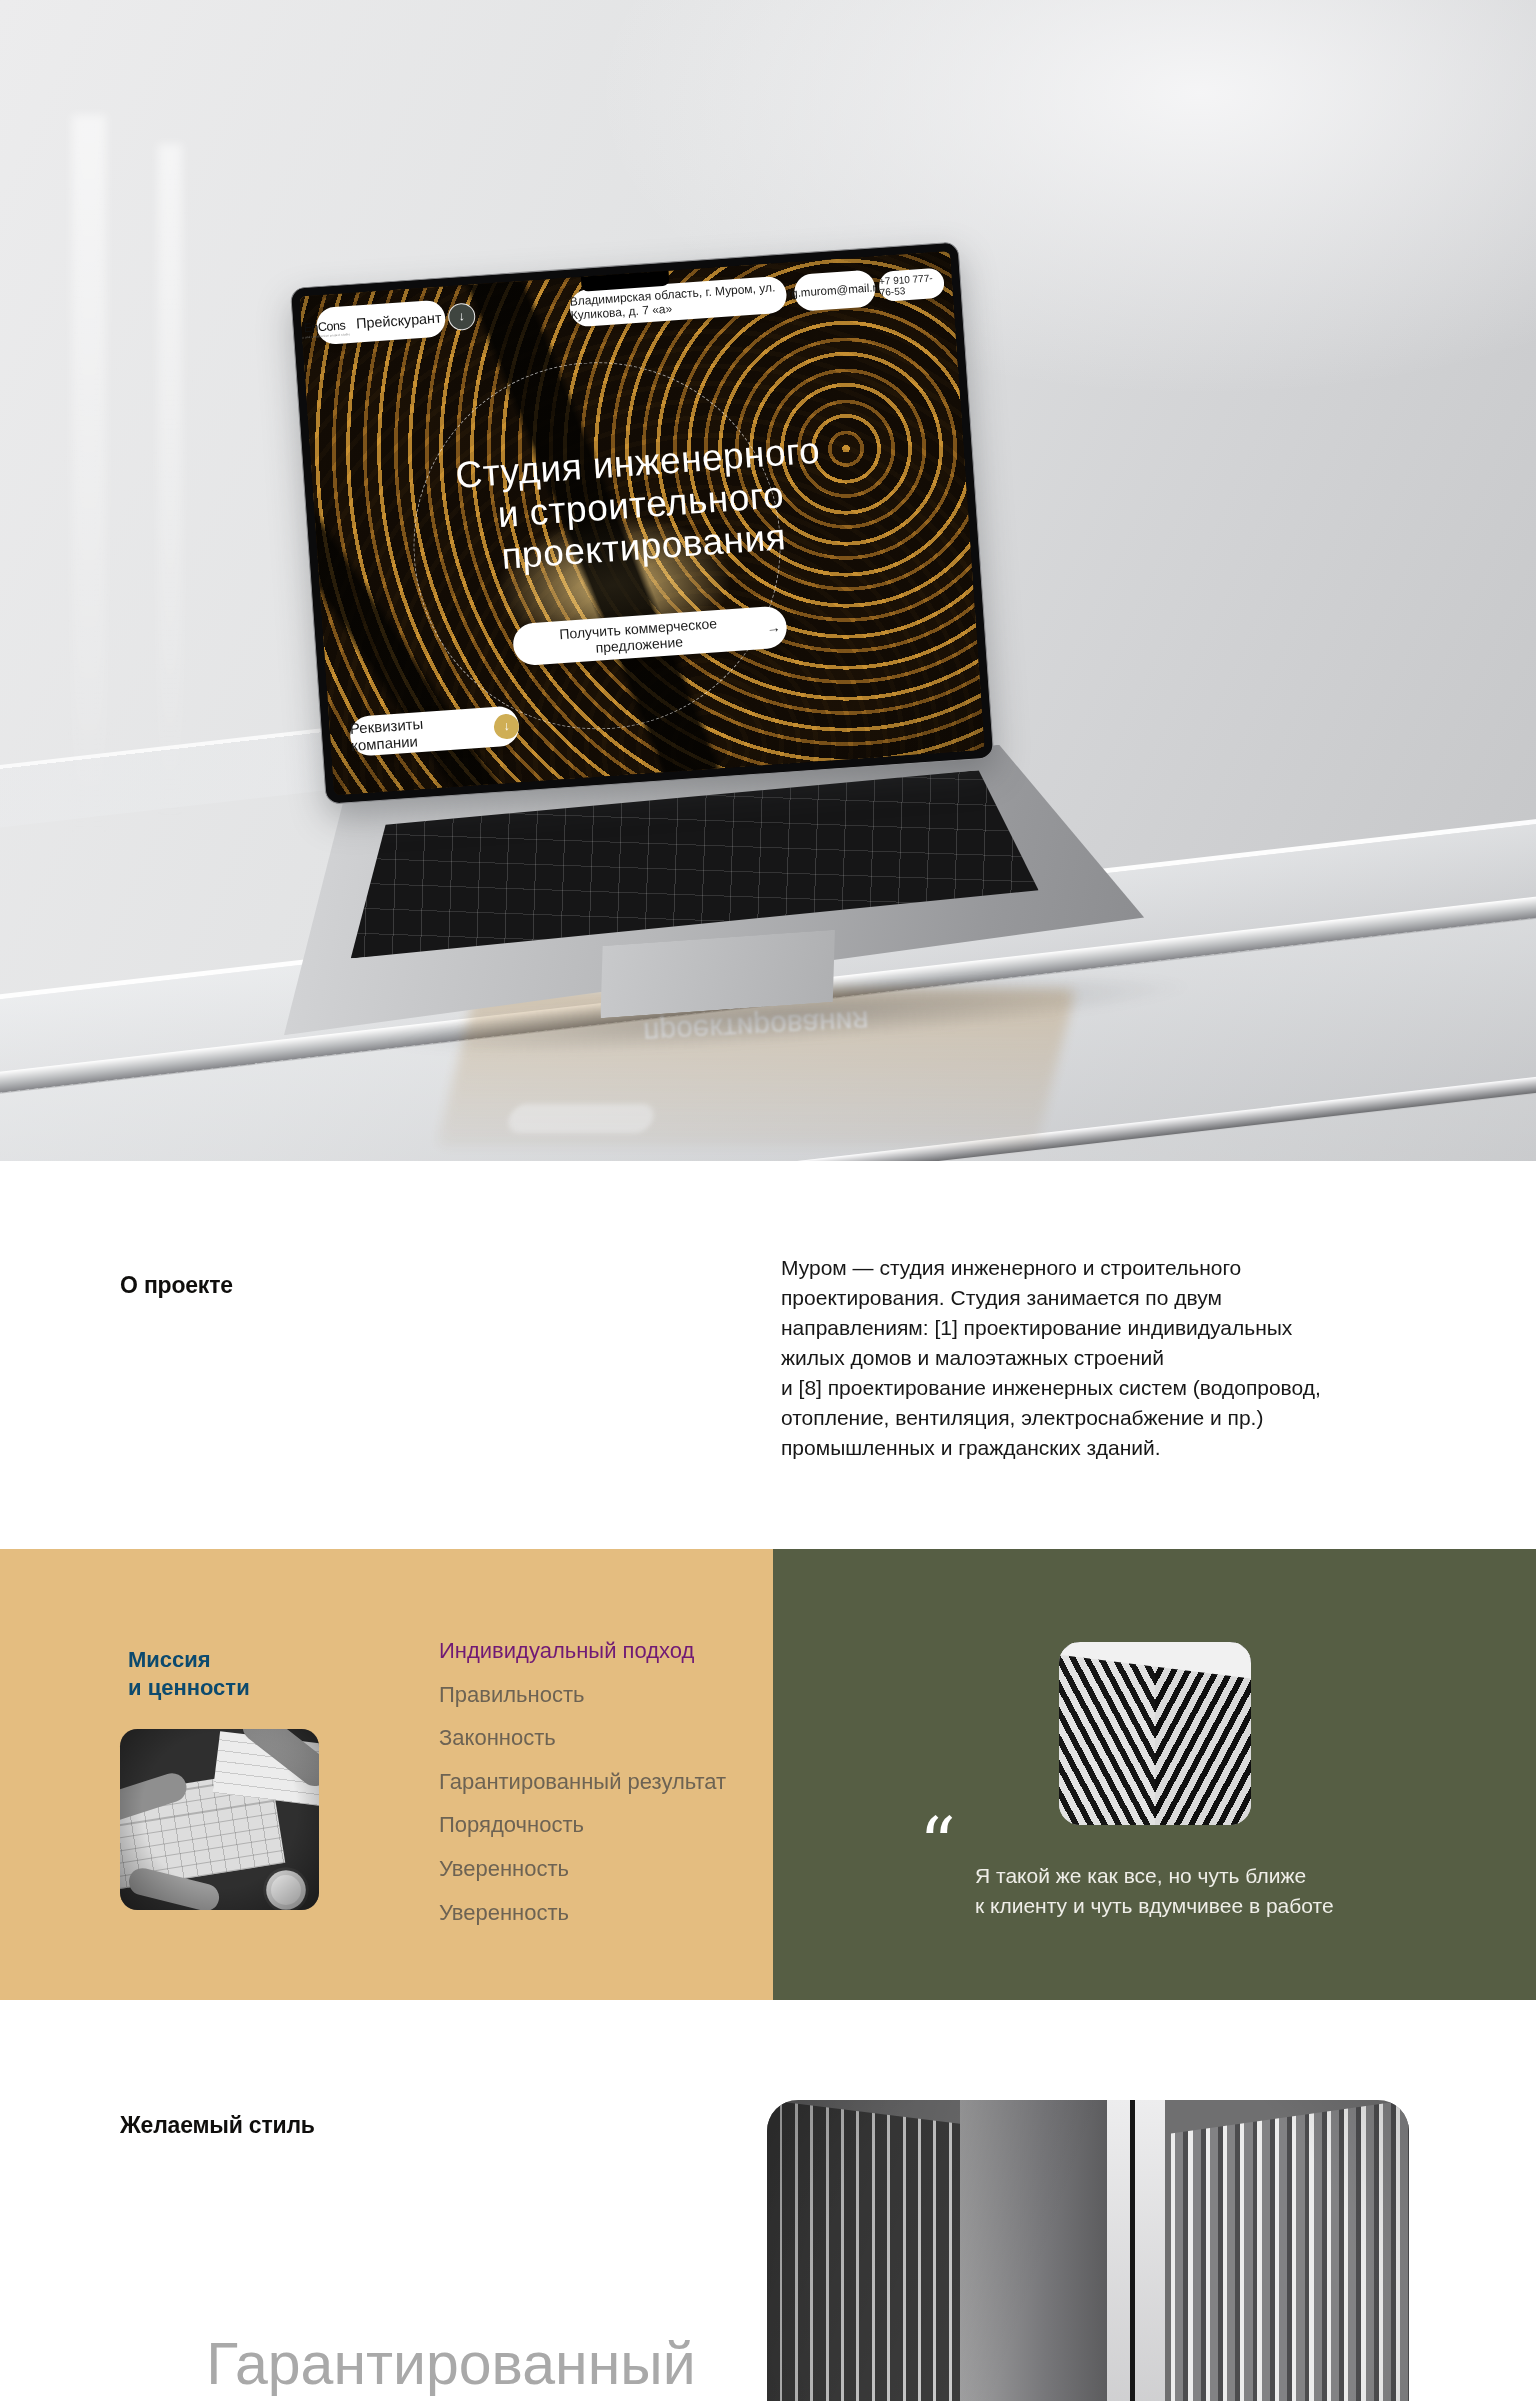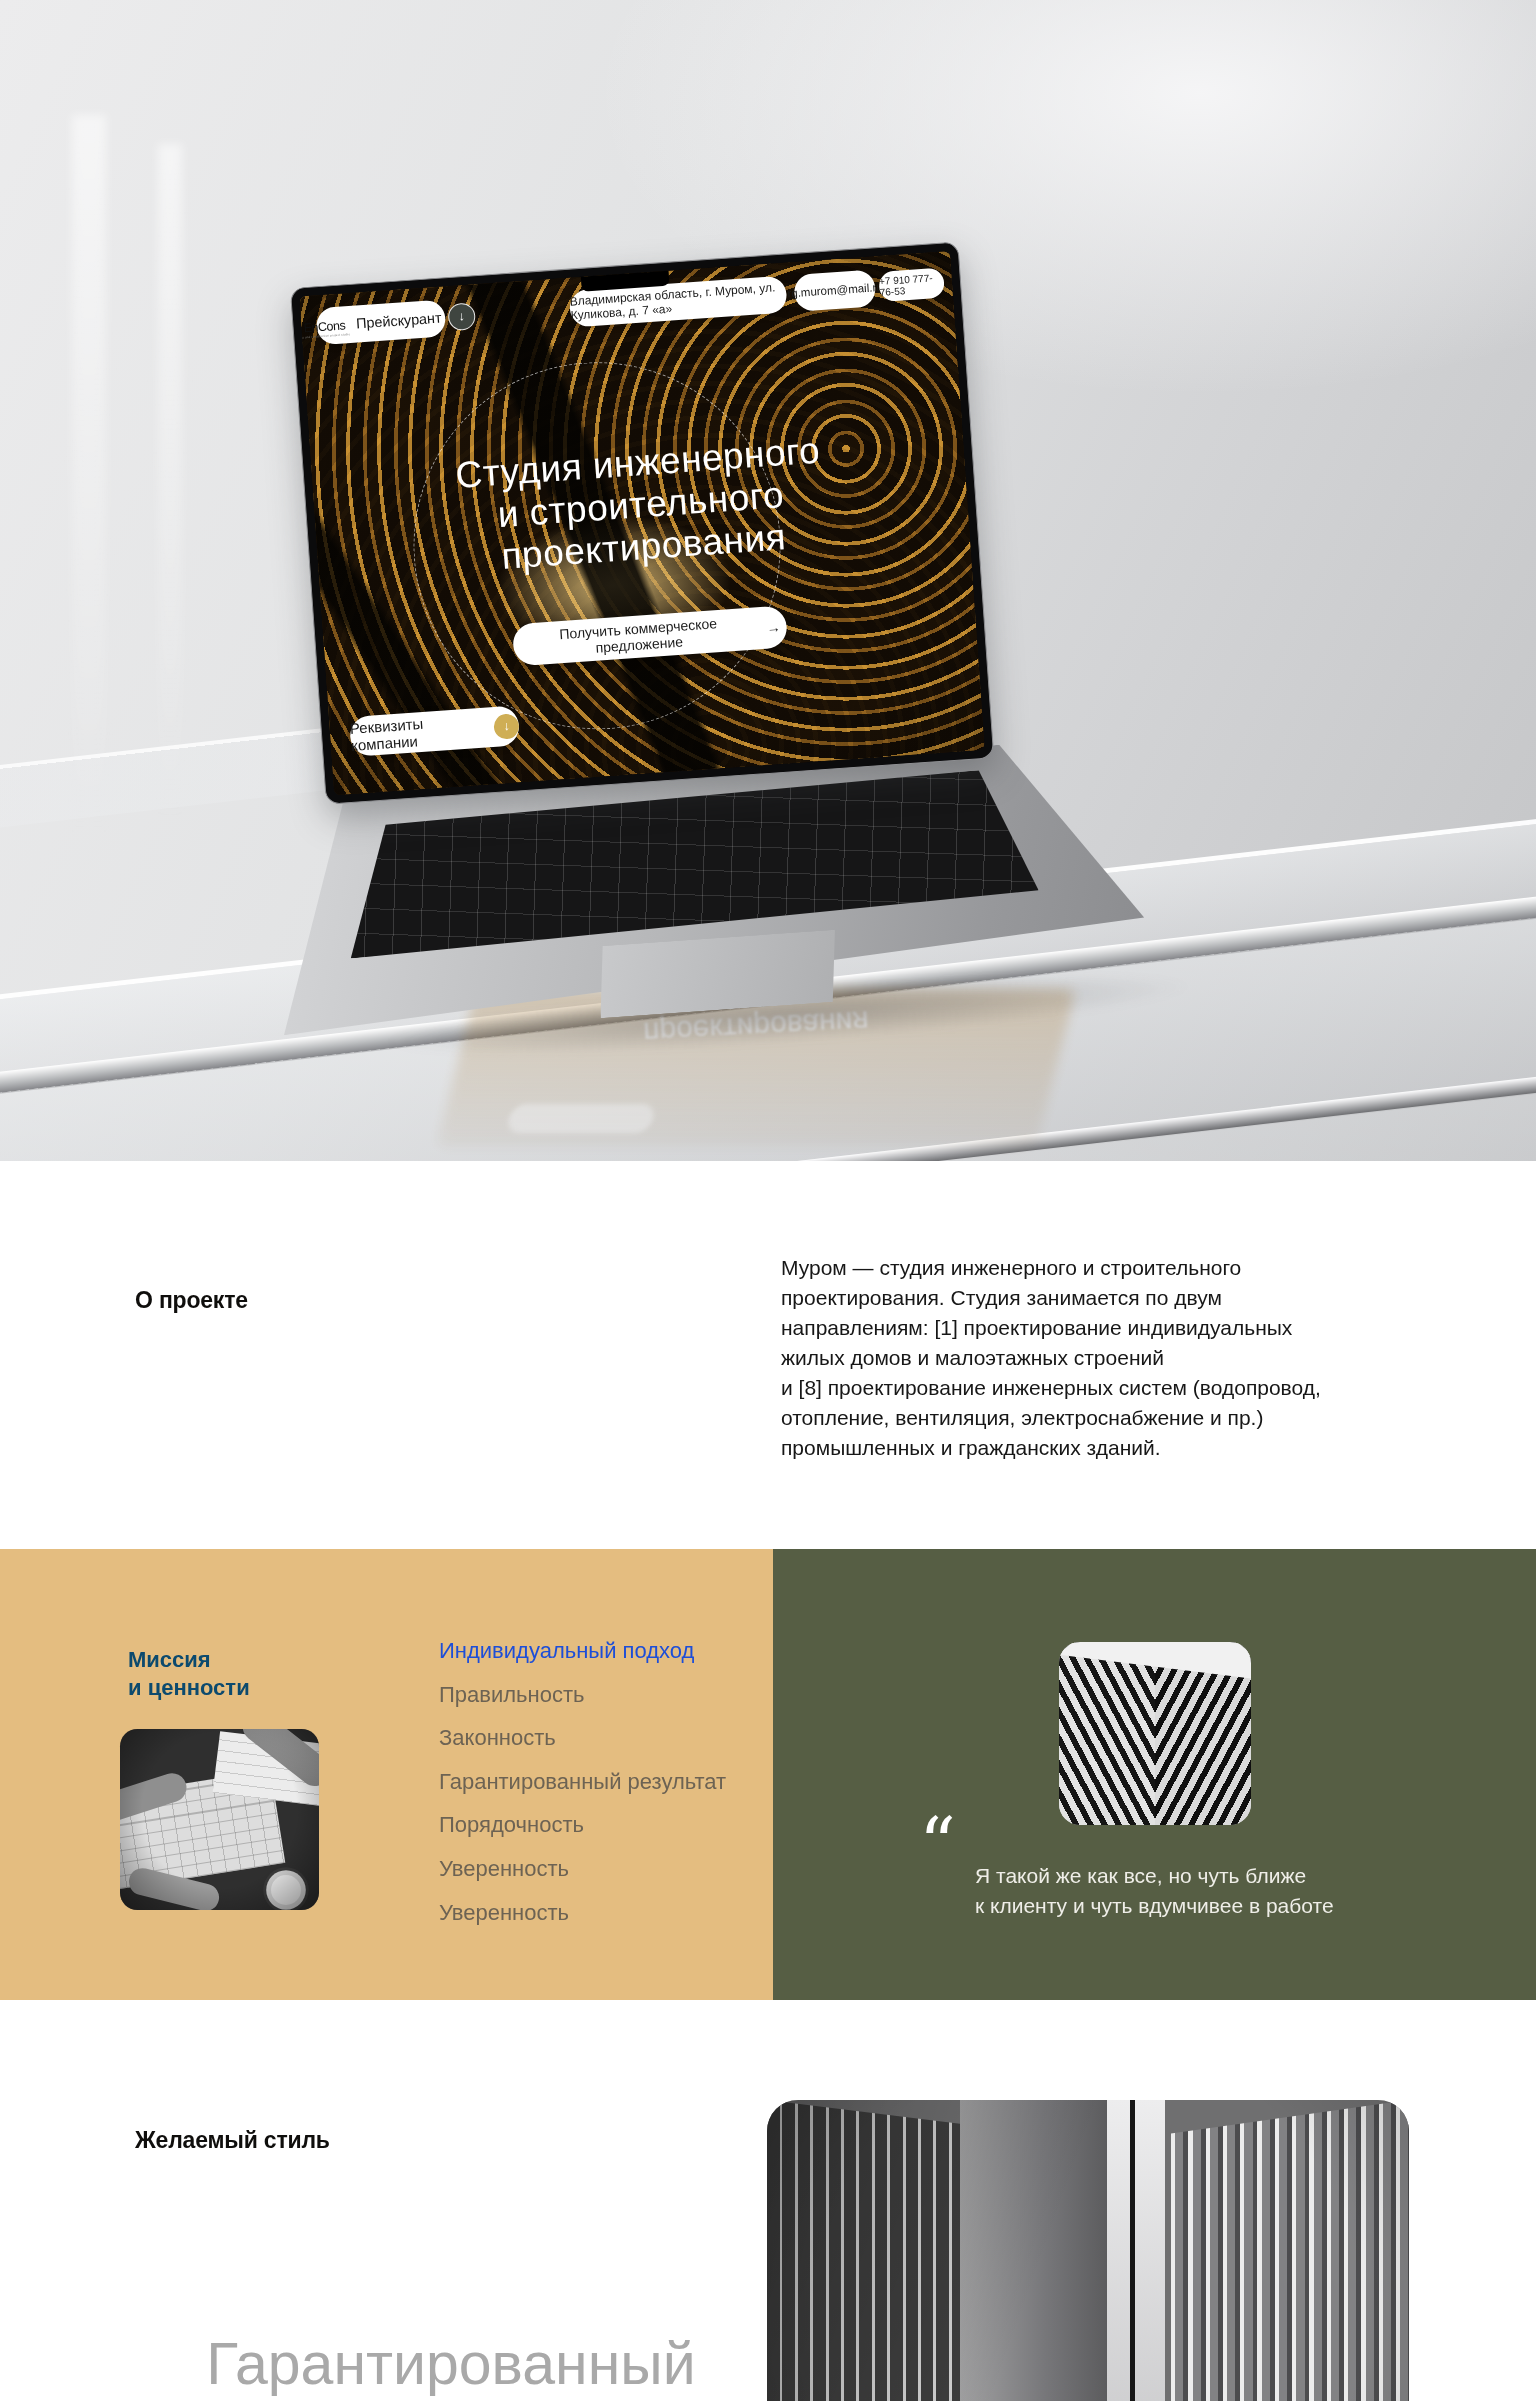--- a/index.html
+++ b/index.html
@@ -79,35 +79,35 @@
     background:radial-gradient(ellipse, rgba(70,72,76,.35), rgba(70,72,76,0) 70%);filter:blur(3.8px);}
   .reflection{position:absolute;left:456px;top:989px;width:600px;height:158px;opacity:.45;}
   .reflection .gold{position:absolute;inset:0;border-radius:11.5px;filter:blur(5.8px);
     background:linear-gradient(180deg,rgba(168,118,42,.6),rgba(120,82,30,.12));transform:skewX(-14deg);}
   .reflection .rword{position:absolute;left:0;right:0;top:21px;text-align:center;color:rgba(255,255,255,.85);
     font-size:30px;font-weight:200;transform:scaleY(-1) rotate(3deg);filter:blur(1px);}
   .reflection .rpill{position:absolute;left:53px;bottom:14.4px;width:144px;height:29px;border-radius:15.4px;
     background:rgba(255,255,255,.55);filter:blur(2.4px);transform:skewX(-14deg);}
 
   
-  .h2{position:absolute;font-size:23px;font-weight:bold;color:#0f0e0c;margin:15px;letter-spacing:-0.2px;}
+  .h2{position:absolute;font-size:23px;font-weight:bold;color:#0f0e0c;margin:0;letter-spacing:-0.2px;}
   .lines span{display:block;white-space:nowrap;}
 
   
   .about{position:absolute;left:0;top:1161px;width:1537px;height:388px;background:#fff;}
   .about .para{position:absolute;left:781px;top:92px;font-size:21px;line-height:30px;color:#171717;}
 
   
   .split{position:absolute;left:0;top:1549px;width:1537px;height:451px;}
   .beige{position:absolute;left:0;top:0;width:773px;height:451px;background:#e4bd80;}
   .green{position:absolute;left:773px;top:0;width:764px;height:451px;background:#565e44;}
   .mission-h{position:absolute;left:120px;top:89px;font-size:22px;line-height:28px;font-weight:bold;color:#0c4a6e;margin:8px;}
   .values{position:absolute;left:439px;top:91px;margin:0;padding:0;list-style:none;}
   .values li{font-size:22px;line-height:22px;margin-bottom:21.6px;color:#6d6353;white-space:nowrap;}
-  .values li:first-child{color:#1d4ed8;}
+  .values li:first-child{color:#701a75;}
   .mission-photo{position:absolute;left:120px;top:180px;width:199px;height:181px;border-radius:17.3px;overflow:hidden;background:#2f2f2f;}
   .mp-sheet1{position:absolute;left:-8%;top:30%;width:88%;height:52%;background:#dddddd;transform:rotate(-9deg);
     background-image:repeating-linear-gradient(0deg, rgba(110,110,110,.4) 0 1px, transparent 1px 12.5px),
                      repeating-linear-gradient(90deg, rgba(110,110,110,.35) 0 1px, transparent 1px 14.4px);}
   .mp-sheet2{position:absolute;right:-6%;top:5%;width:58%;height:34%;background:#ececec;transform:rotate(7deg);
     background-image:repeating-linear-gradient(0deg, rgba(120,120,120,.3) 0 1px, transparent 1px 10.6px);}
   .mp-arm1{position:absolute;right:-10%;top:2%;width:52%;height:17%;background:linear-gradient(#a3a3a3,#868686);border-radius:29px;transform:rotate(38deg);}
   .mp-arm2{position:absolute;left:-12%;top:30%;width:46%;height:16%;background:#8f8f8f;border-radius:29px;transform:rotate(-18deg);}
   .mp-arm3{position:absolute;left:4%;bottom:4%;width:46%;height:15%;background:#9a9a9a;border-radius:29px;transform:rotate(14deg);}
   .mp-cup{position:absolute;right:9%;bottom:3%;width:30px;height:30px;border-radius:50%;background:#e9e9e9;

